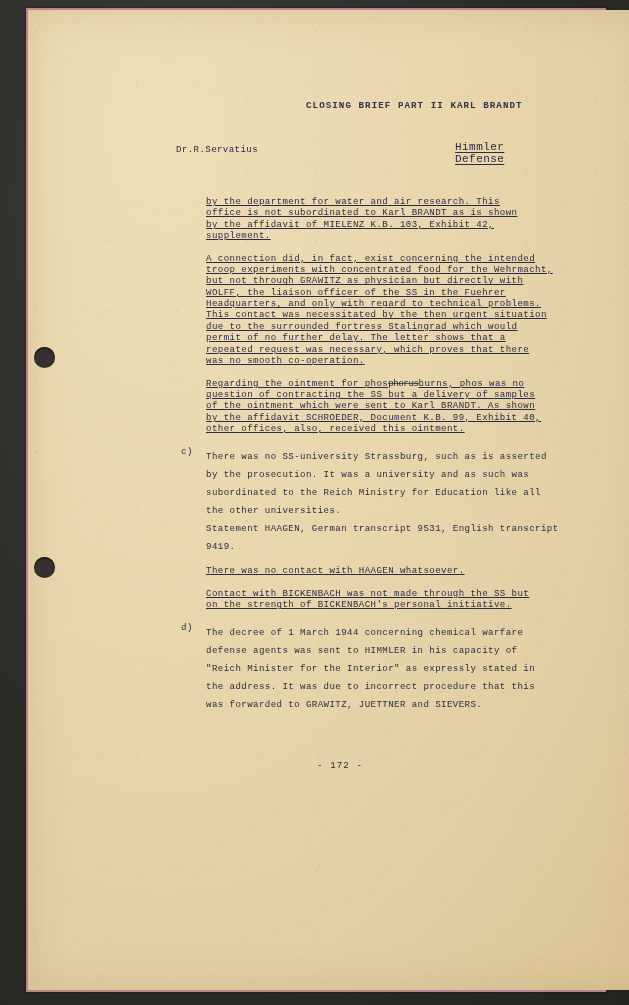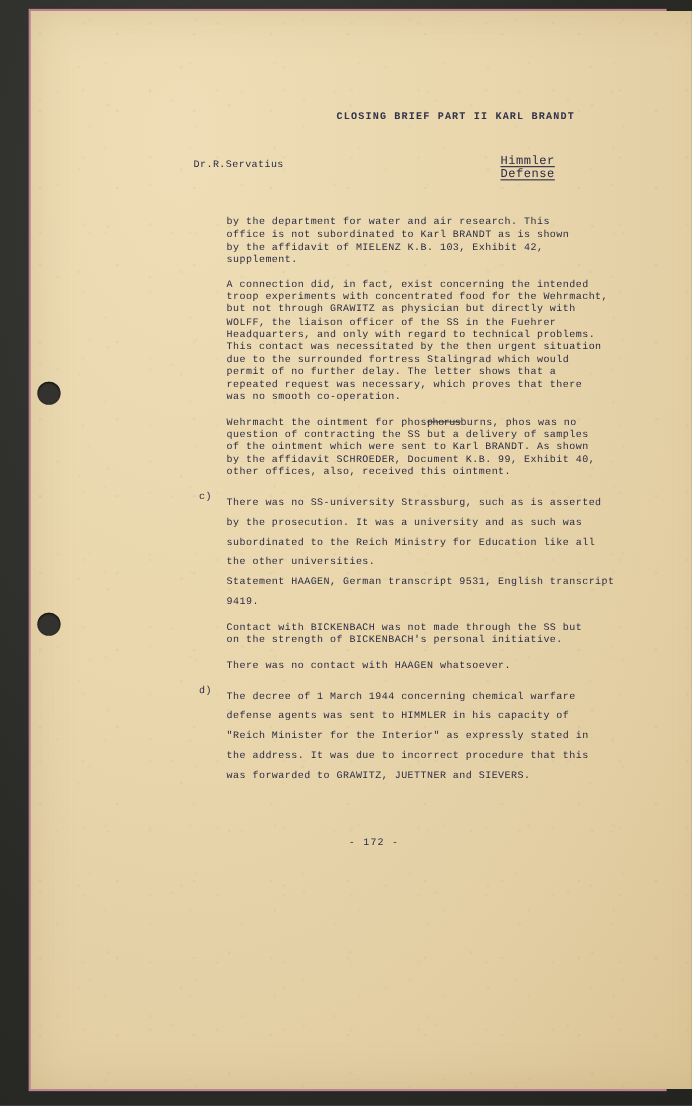--- a/index.html
+++ b/index.html
@@ -122,20 +122,21 @@
     width: 400px;
   }
 
   .para {
     white-space: pre-wrap;
     margin: 0 0 11.4px 0;
     font-size: 9.1px;
     line-height: 11.35px;
     letter-spacing: 0.42px;
     color: #2b2c44;
+    text-decoration: underline;
   }
 
   
   .item {
     position: relative;
     padding-left: 25px;
     margin: 0 0 11.4px 0;
     left: -25px;
     width: 400px;
   }
@@ -216,41 +217,41 @@
 troop experiments with concentrated food for the Wehrmacht,
 but not through GRAWITZ as physician but directly with
 WOLFF, the liaison officer of the SS in the Fuehrer
 Headquarters, and only with regard to technical problems.
 This contact was necessitated by the then urgent situation
 due to the surrounded fortress Stalingrad which would
 permit of no further delay. The letter shows that a
 repeated request was necessary, which proves that there
 was no smooth co-operation.</p>
 
-      <p class="para"><span>Wehrmacht the ointment for phos</span><span class="overstrike">phorus</span><span>burns, phos was no
+      <p class="para"><span>Regarding the ointment for phos</span><span class="overstrike">phorus</span><span>burns, phos was no
 question of contracting the SS but a delivery of samples
 of the ointment which were sent to Karl BRANDT. As shown
 by the affidavit SCHROEDER, Document K.B. 99, Exhibit 40,
 other offices, also, received this ointment.</span></p>
 
       <div class="item">
         <span class="marker">c)</span>
         <span class="item-body">There was no SS-university Strassburg, such as is asserted
 by the prosecution. It was a university and as such was
 subordinated to the Reich Ministry for Education like all
 the other universities.
 Statement HAAGEN, German transcript 9531, English transcript
 9419.</span>
       </div>
 
 
+      <p class="para">There was no contact with HAAGEN whatsoever.</p>
+
       <p class="para">Contact with BICKENBACH was not made through the SS but
 on the strength of BICKENBACH's personal initiative.</p>
-
-      <p class="para">There was no contact with HAAGEN whatsoever.</p>
 
       <div class="item">
         <span class="marker">d)</span>
         <span class="item-body">The decree of 1 March 1944 concerning chemical warfare
 defense agents was sent to HIMMLER in his capacity of
 "Reich Minister for the Interior" as expressly stated in
 the address. It was due to incorrect procedure that this
 was forwarded to GRAWITZ, JUETTNER and SIEVERS.</span>
       </div>
 

